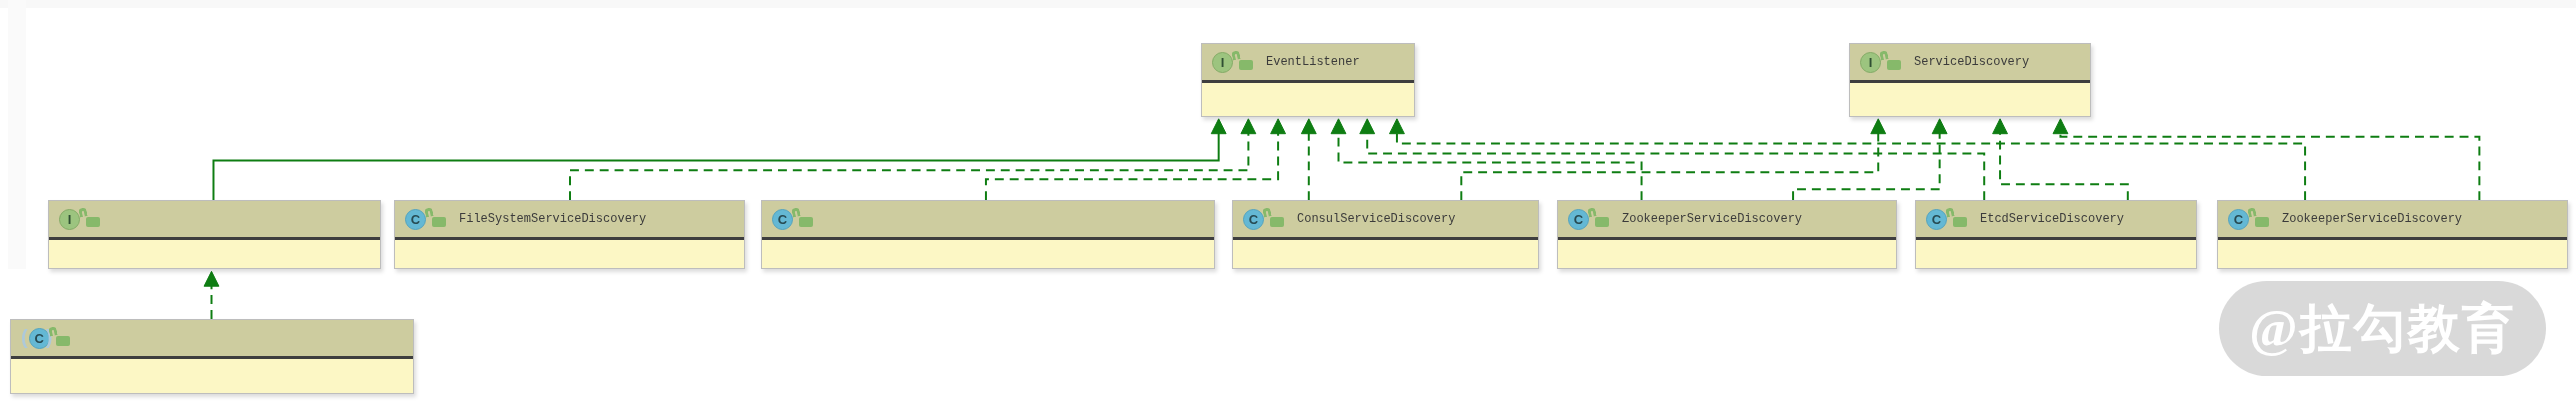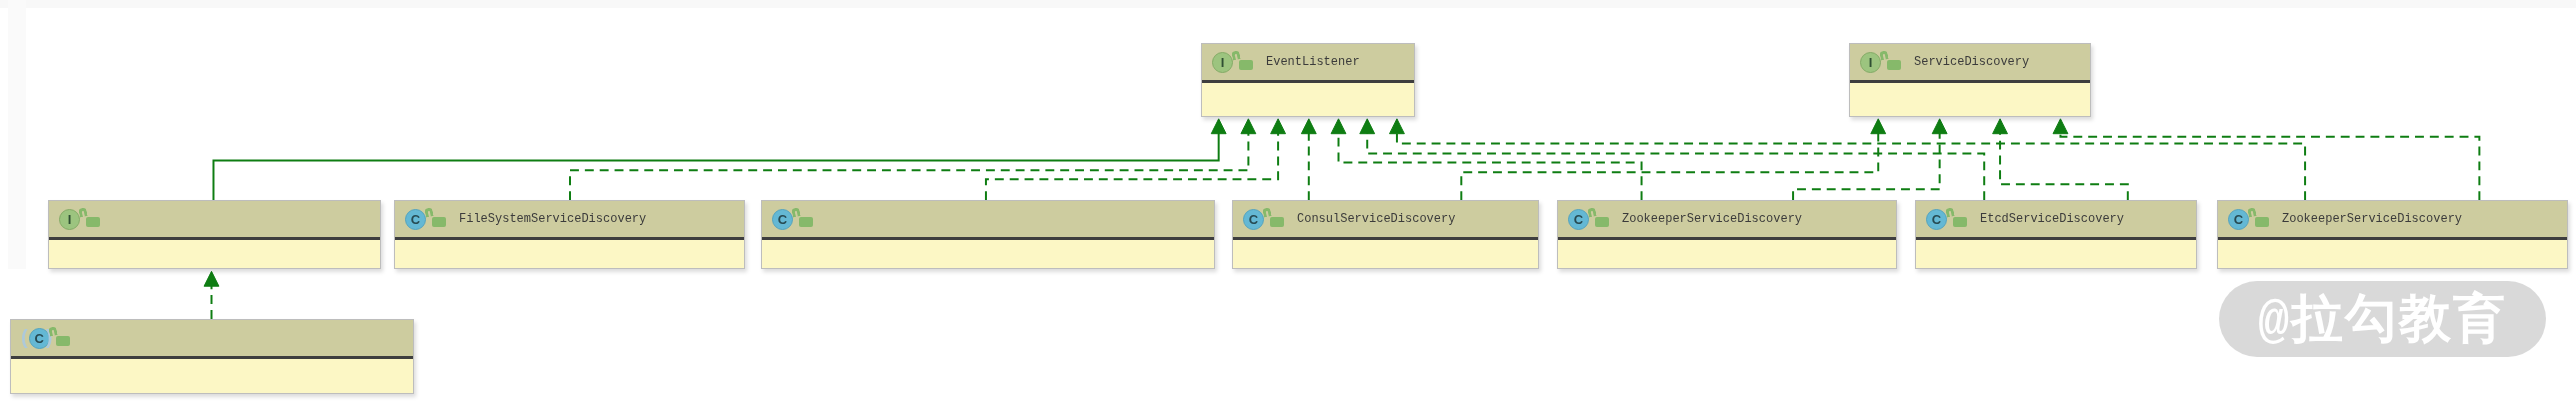--- a/index.html
+++ b/index.html
@@ -45,24 +45,24 @@
   .lock{
     position:relative;width:14px;height:10px;background:#86b96a;border-radius:2px;
     flex:0 0 14px;margin-top:5px;
   }
   .lock::before{
     content:"";position:absolute;width:8px;height:9px;
     border:3px solid #86b96a;border-bottom:none;border-radius:6px 6px 0 0;
     top:-9px;left:-7px;transform:rotate(-12deg);box-sizing:border-box;
   }
   .watermark{
-    position:absolute;left:2219px;top:281px;width:327px;height:76px;border-radius:48px;
+    position:absolute;left:2219px;top:281px;width:327px;height:95px;border-radius:48px;
     background:rgba(186,186,186,0.55);
     display:flex;align-items:center;justify-content:center;
-    font-family:Liberation Mono, monospace;
+    font-family:Liberation Serif, serif;
     font-size:52px;font-weight:bold;color:#ffffff;letter-spacing:2px;
   }
 </style>
 </head>
 <body>
 
 <div id="canvas">
 
   <div class="strip" style="left:0;top:0;width:2576px;height:8px;"></div>
   <div class="strip" style="left:8px;top:0;width:18px;height:269px;background:#fafafa;"></div>

